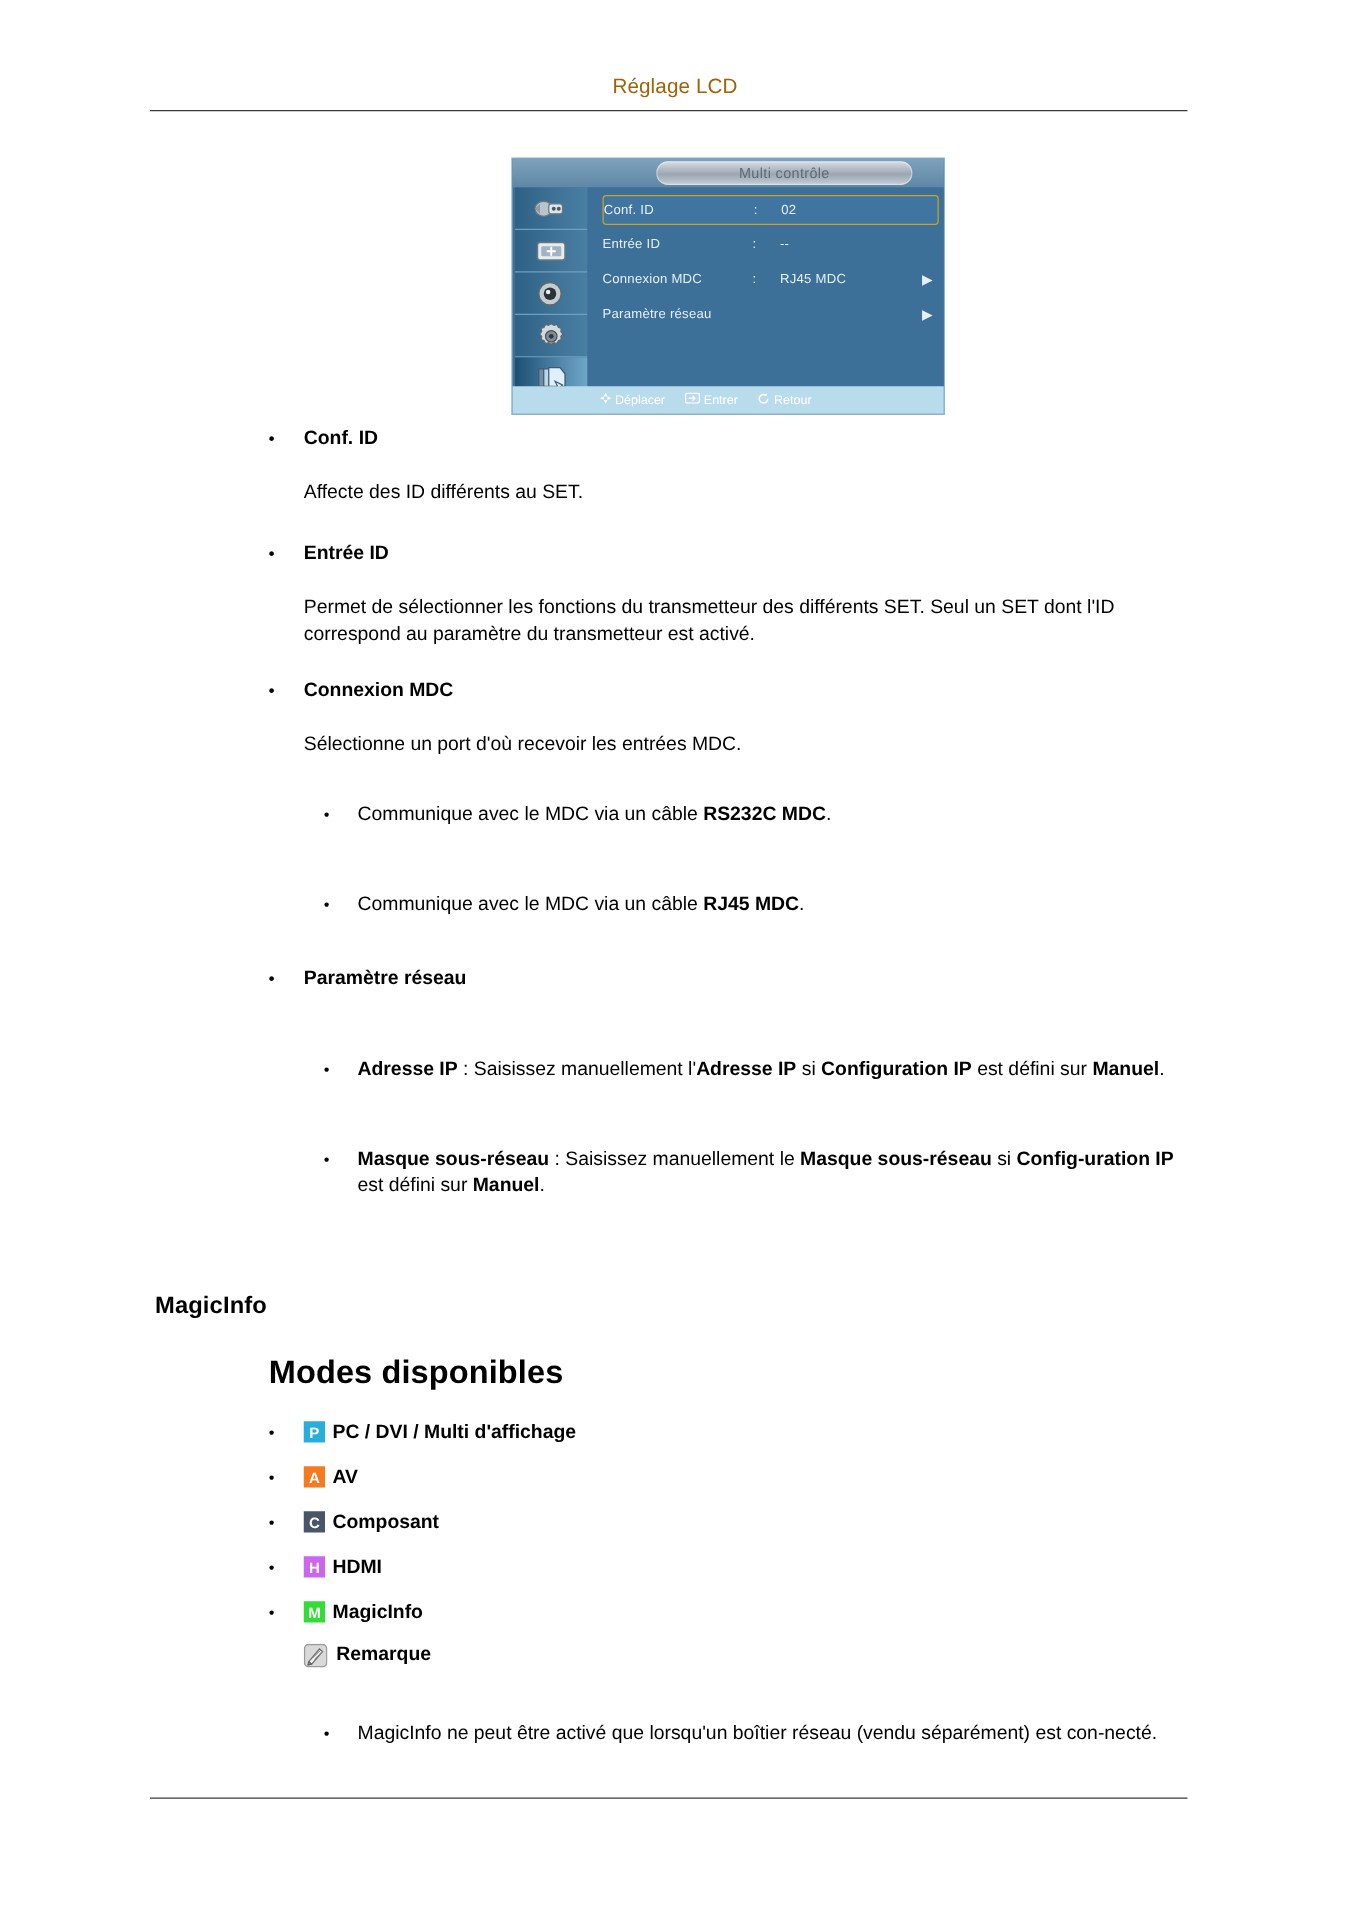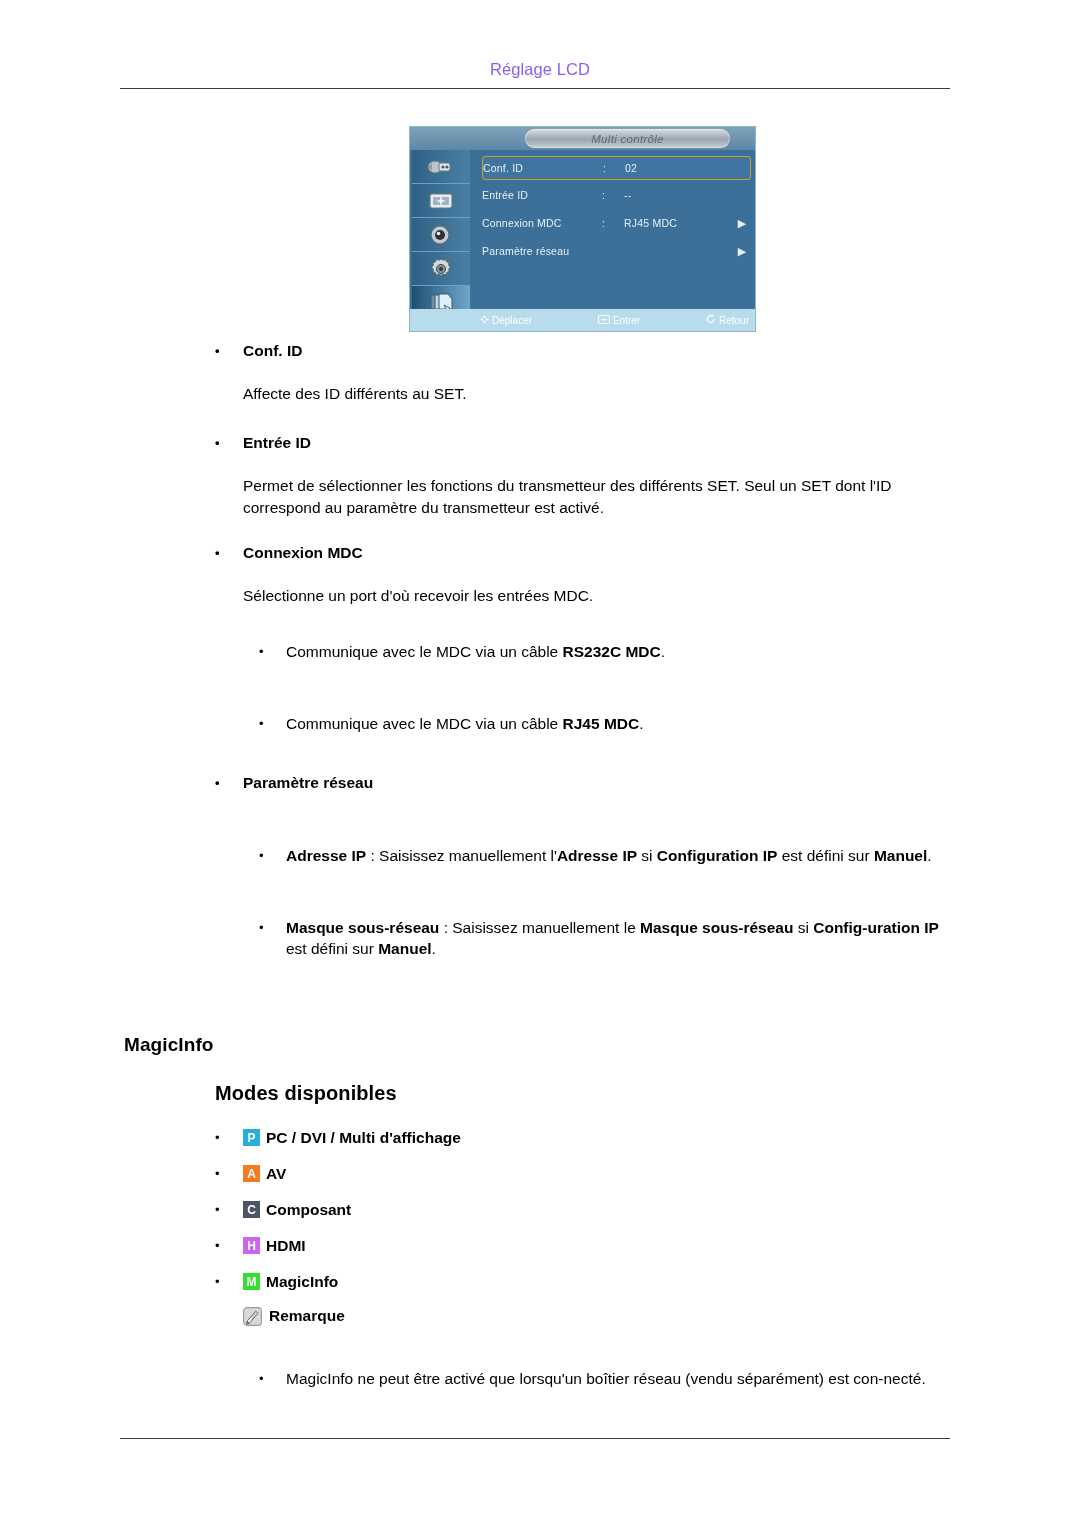--- a/index.html
+++ b/index.html
@@ -18,21 +18,21 @@
 
   
   .page-header {
     position: absolute;
     left: 0; top: 0;
     width: 1080px;
     text-align: center;
   }
   .page-header-title {
     font-size: 16.5px;
-    color: #8b5cf6;
+    color: #a16207;
     padding-top: 60px;
     letter-spacing: .1px;
   }
   .header-rule {
     position: absolute;
     left: 120px; top: 88px;
     width: 830px; height: 0;
     border-top: 1.6px solid #3a3a3a;
   }
   .footer-rule {
@@ -59,21 +59,20 @@
     position: absolute;
     left: 115px; top: 2px;
     width: 205px; height: 19px;
     border-radius: 10px;
     background: linear-gradient(#d8dde3, #9aa6b2 55%, #c7ced6);
     box-shadow: inset 0 0 0 1px #ffffff66;
     display: flex; align-items: center; justify-content: center;
   }
   .osd-title-text {
     font-size: 11.5px;
-    font-style: italic;
     color: #5d6a76;
     letter-spacing: .3px;
   }
   .osd-sidebar {
     position: absolute;
     left: 2px; top: 23px;
     width: 58px; bottom: 22px;
     background: linear-gradient(90deg, #2f6186, #4a7fa4);
   }
   .osd-ico {
@@ -114,21 +113,20 @@
     position: absolute;
     left: 0; right: 0; bottom: 0; height: 22px;
     background: #b9dced;
   }
   .osd-bottom-inner {
     position: absolute;
     left: 70px; top: 3px; right: 6px; height: 16px;
     display: flex; align-items: center; gap: 16px;
     font-size: 10px;
     color: #ffffff;
-    justify-content: space-between;
   }
   .osd-bottom-inner .bi { display: flex; align-items: center; gap: 3px; }
 
   
   .content {
     position: absolute;
     left: 0; top: 340px;
     width: 1080px;
   }
 
@@ -184,21 +182,21 @@
   
   .h-magicinfo {
     padding-left: 124px;
     font-size: 19px;
     font-weight: bold;
     margin: 0;
     letter-spacing: .1px;
   }
   .h-modes {
     padding-left: 215px;
-    font-size: 20px;
+    font-size: 26px;
     font-weight: bold;
     margin: 0;
     letter-spacing: .1px;
   }
 
   
   .mode-row {
     position: relative;
     padding-left: 243px;
     font-size: 15.5px;

